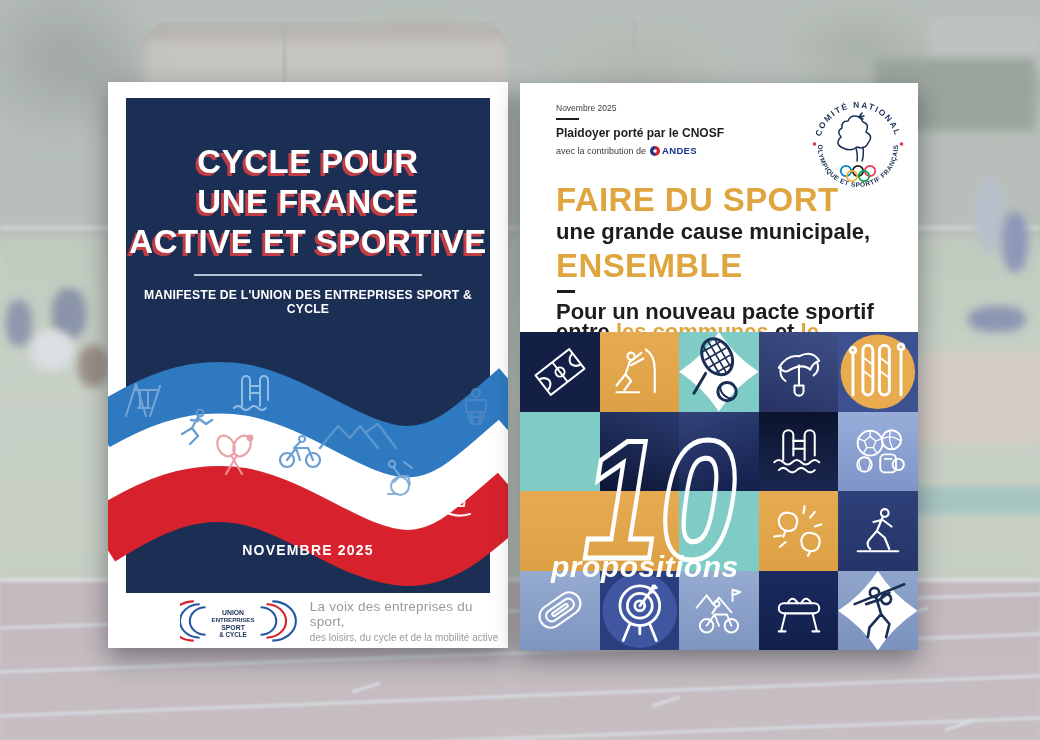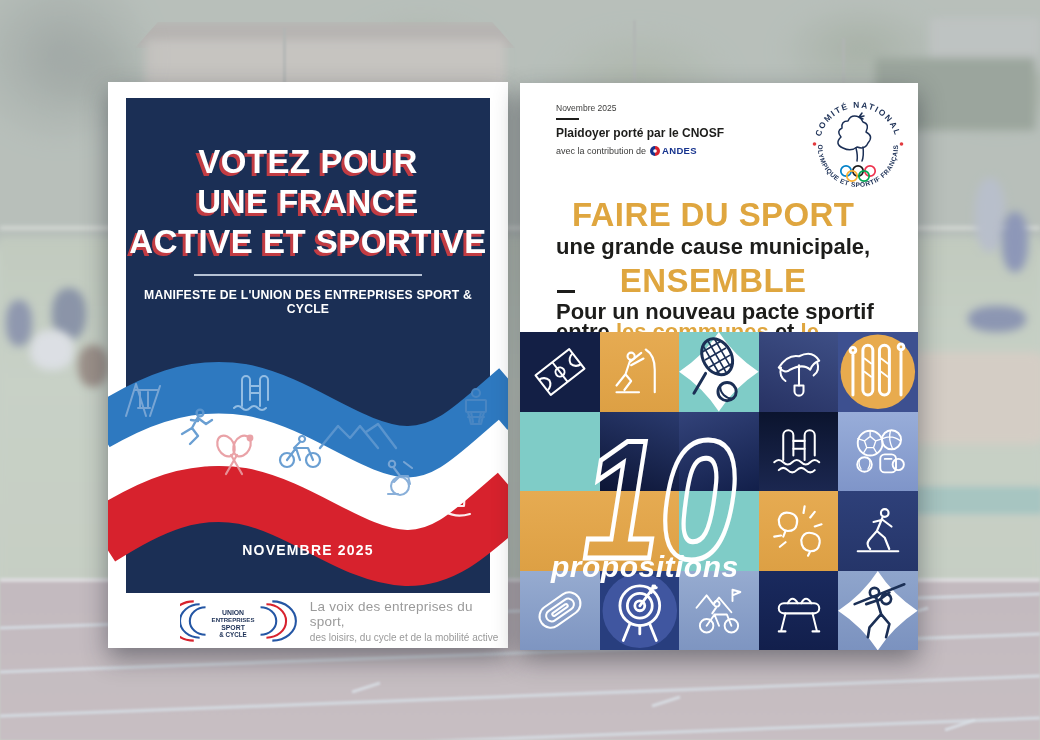--- a/index.html
+++ b/index.html
@@ -66,21 +66,21 @@
   .tagline .t2{font-size:10px;margin-top:3px;}
   
   .rc-date{position:absolute;left:36px;top:20px;font-size:8.5px;color:#3c3c3b;}
   .rc-rule{position:absolute;left:36px;top:35px;width:23px;height:2px;background:#1d1d1b;}
   .rc-plea{position:absolute;left:36px;top:43px;font-size:12px;font-weight:800;color:#1d1d1b;}
   .rc-contrib{position:absolute;left:36px;top:62px;font-size:9px;color:#3c3c3b;
     display:flex;align-items:center;gap:4px;}
   .andes{display:inline-flex;align-items:center;gap:2px;font-weight:800;font-size:9.5px;
     color:#16338e;letter-spacing:.3px;}
   .cnosf{position:absolute;left:288px;top:14px;width:100px;height:100px;}
-  .rc-title{position:absolute;left:36px;top:115px;line-height:1;text-align:center;}
+  .rc-title{position:absolute;left:36px;top:100px;line-height:1;}
   .rc-t1,.rc-t3{font-size:33px;font-weight:800;color:#dfa63f;letter-spacing:.4px;}
   .rc-t2{font-size:22px;font-weight:800;color:#1d1d1b;margin:5px 0 6px;}
   .rc-dash{position:absolute;left:37px;top:207px;width:18px;height:3px;background:#1d1d1b;}
   .rc-pact{position:absolute;left:36px;top:219px;font-size:22px;font-weight:700;
     color:#1d1d1b;line-height:20px;}
   .gold{color:#dfa63f;}
   
   .grid{position:absolute;left:0;top:249px;width:398px;height:318px;display:grid;
     grid-template-columns:repeat(5,1fr);grid-template-rows:repeat(4,1fr);}
   .tile{position:relative;display:flex;align-items:center;justify-content:center;overflow:hidden;}
@@ -152,21 +152,21 @@
       </g>
     </svg>
     <div class="bg-shade"></div>
     <div class="bg-veil"></div>
   </div>
 
   <div class="page" id="page-left">
     <div class="navy-panel"></div>
 
     <div class="lc-title" style="position:absolute;left:18px;">
-      <div>VOTEZ POUR</div>
+      <div>CYCLE POUR</div>
       <div>UNE FRANCE</div>
       <div>ACTIVE ET SPORTIVE</div>
     </div>
     <div class="lc-divider" style="left:86px;"></div>
     <div class="lc-sub" style="left:28px;">MANIFESTE DE L'UNION DES ENTREPRISES SPORT &amp; CYCLE</div>
 
     <svg class="wave-svg" viewBox="0 0 400 566">
       <g fill="none">
         <path d="M -8,402 C 45,368 85,352 135,360 C 195,372 245,420 298,422 C 340,423 368,392 408,358" stroke="#2e79c0" stroke-width="52" transform="translate(0,-52)"></path>
         <path d="M -8,402 C 45,368 85,352 135,360 C 195,372 245,420 298,422 C 340,423 368,392 408,358" stroke="#ffffff" stroke-width="53"></path>

